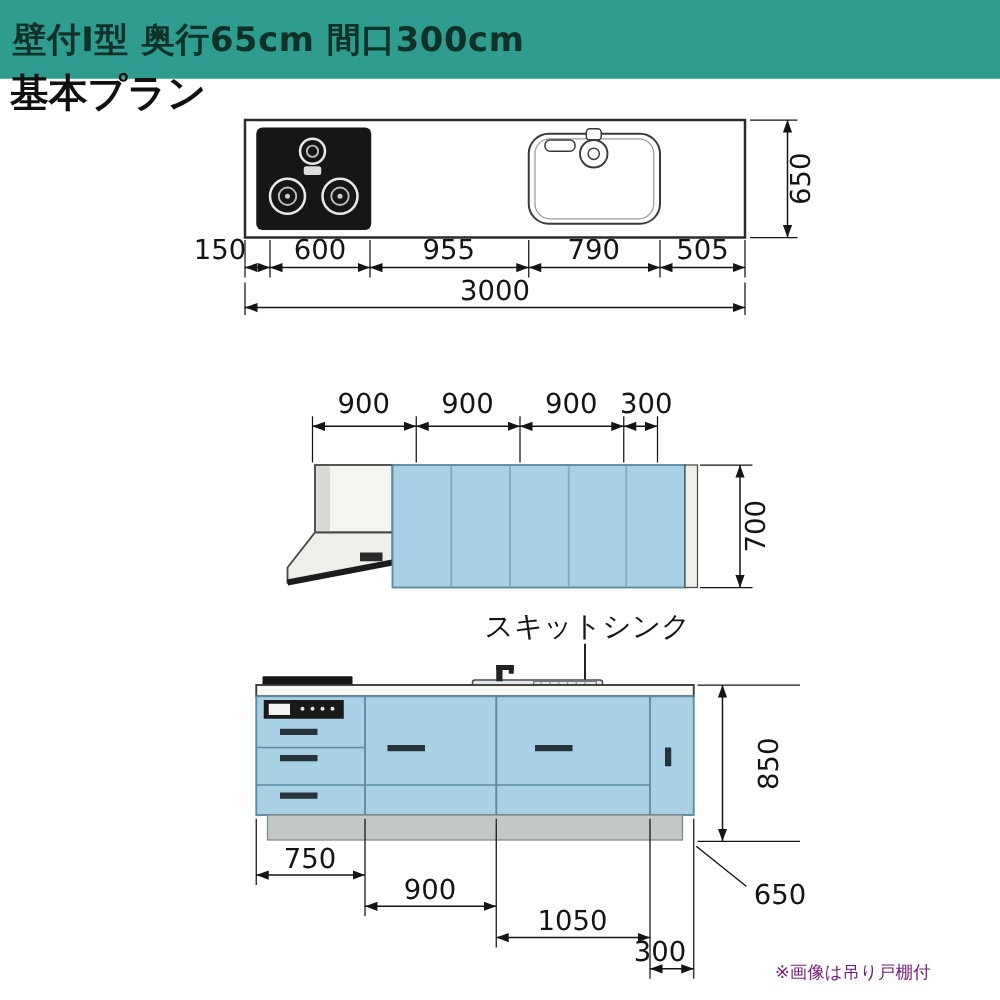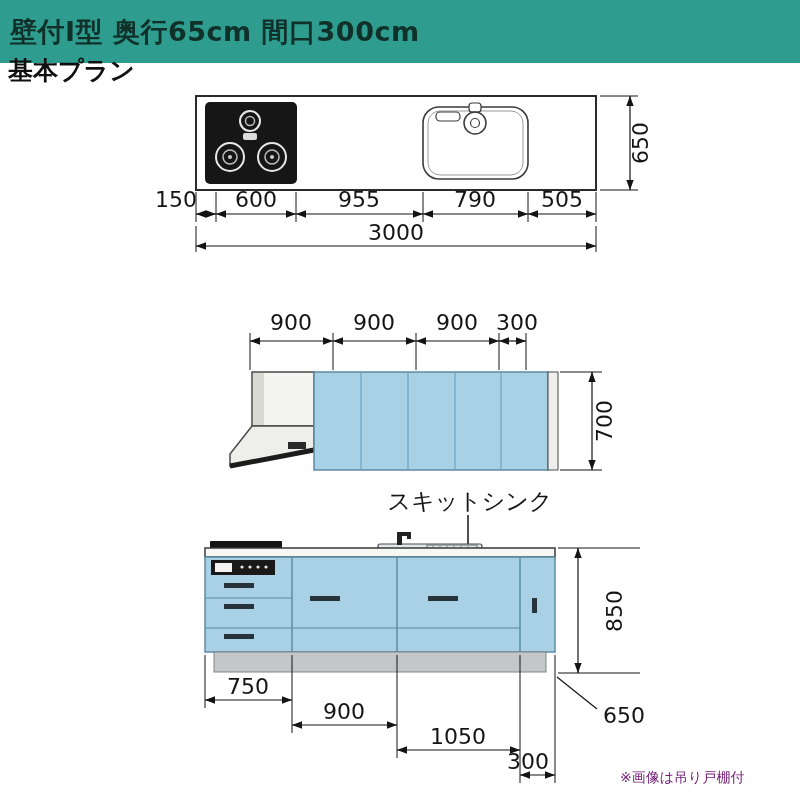--- a/index.html
+++ b/index.html
@@ -1,21 +1,21 @@
 <!DOCTYPE html>
 <html><head>
 <meta charset="utf-8">
 <style>
   html,body{margin:0;padding:0;background:#fff;}
   .page{position:relative;width:800px;height:800px;background:#fff;overflow:hidden;
         font-family:"DejaVu Sans","Liberation Sans",sans-serif;}
   .header{position:absolute;top:0;left:0;width:800px;height:63px;background:#2e9c8e;
           display:flex;align-items:center;box-sizing:border-box;padding-left:10px;}
   .header span{font-size:27px;font-weight:bold;color:#10302a;letter-spacing:.5px;}
-  .section-label{position:absolute;top:54px;left:8px;font-size:25px;font-weight:bold;color:#101010;}
+  .section-label{position:absolute;top:54px;left:8px;font-size:31px;font-weight:bold;color:#101010;}
   .note{position:absolute;top:757px;left:620px;font-size:14px;color:#701a75;margin-top:12px;}
   svg.diagram{position:absolute;top:0;left:0;}
   svg text{font-size:22px;fill:#141414;}
   .callout{font-size:23px;}
   .dimline{stroke:#141414;stroke-width:1.2;fill:none;}
   .extline{stroke:#141414;stroke-width:1;}
 </style>
 </head>
 <body>
 

